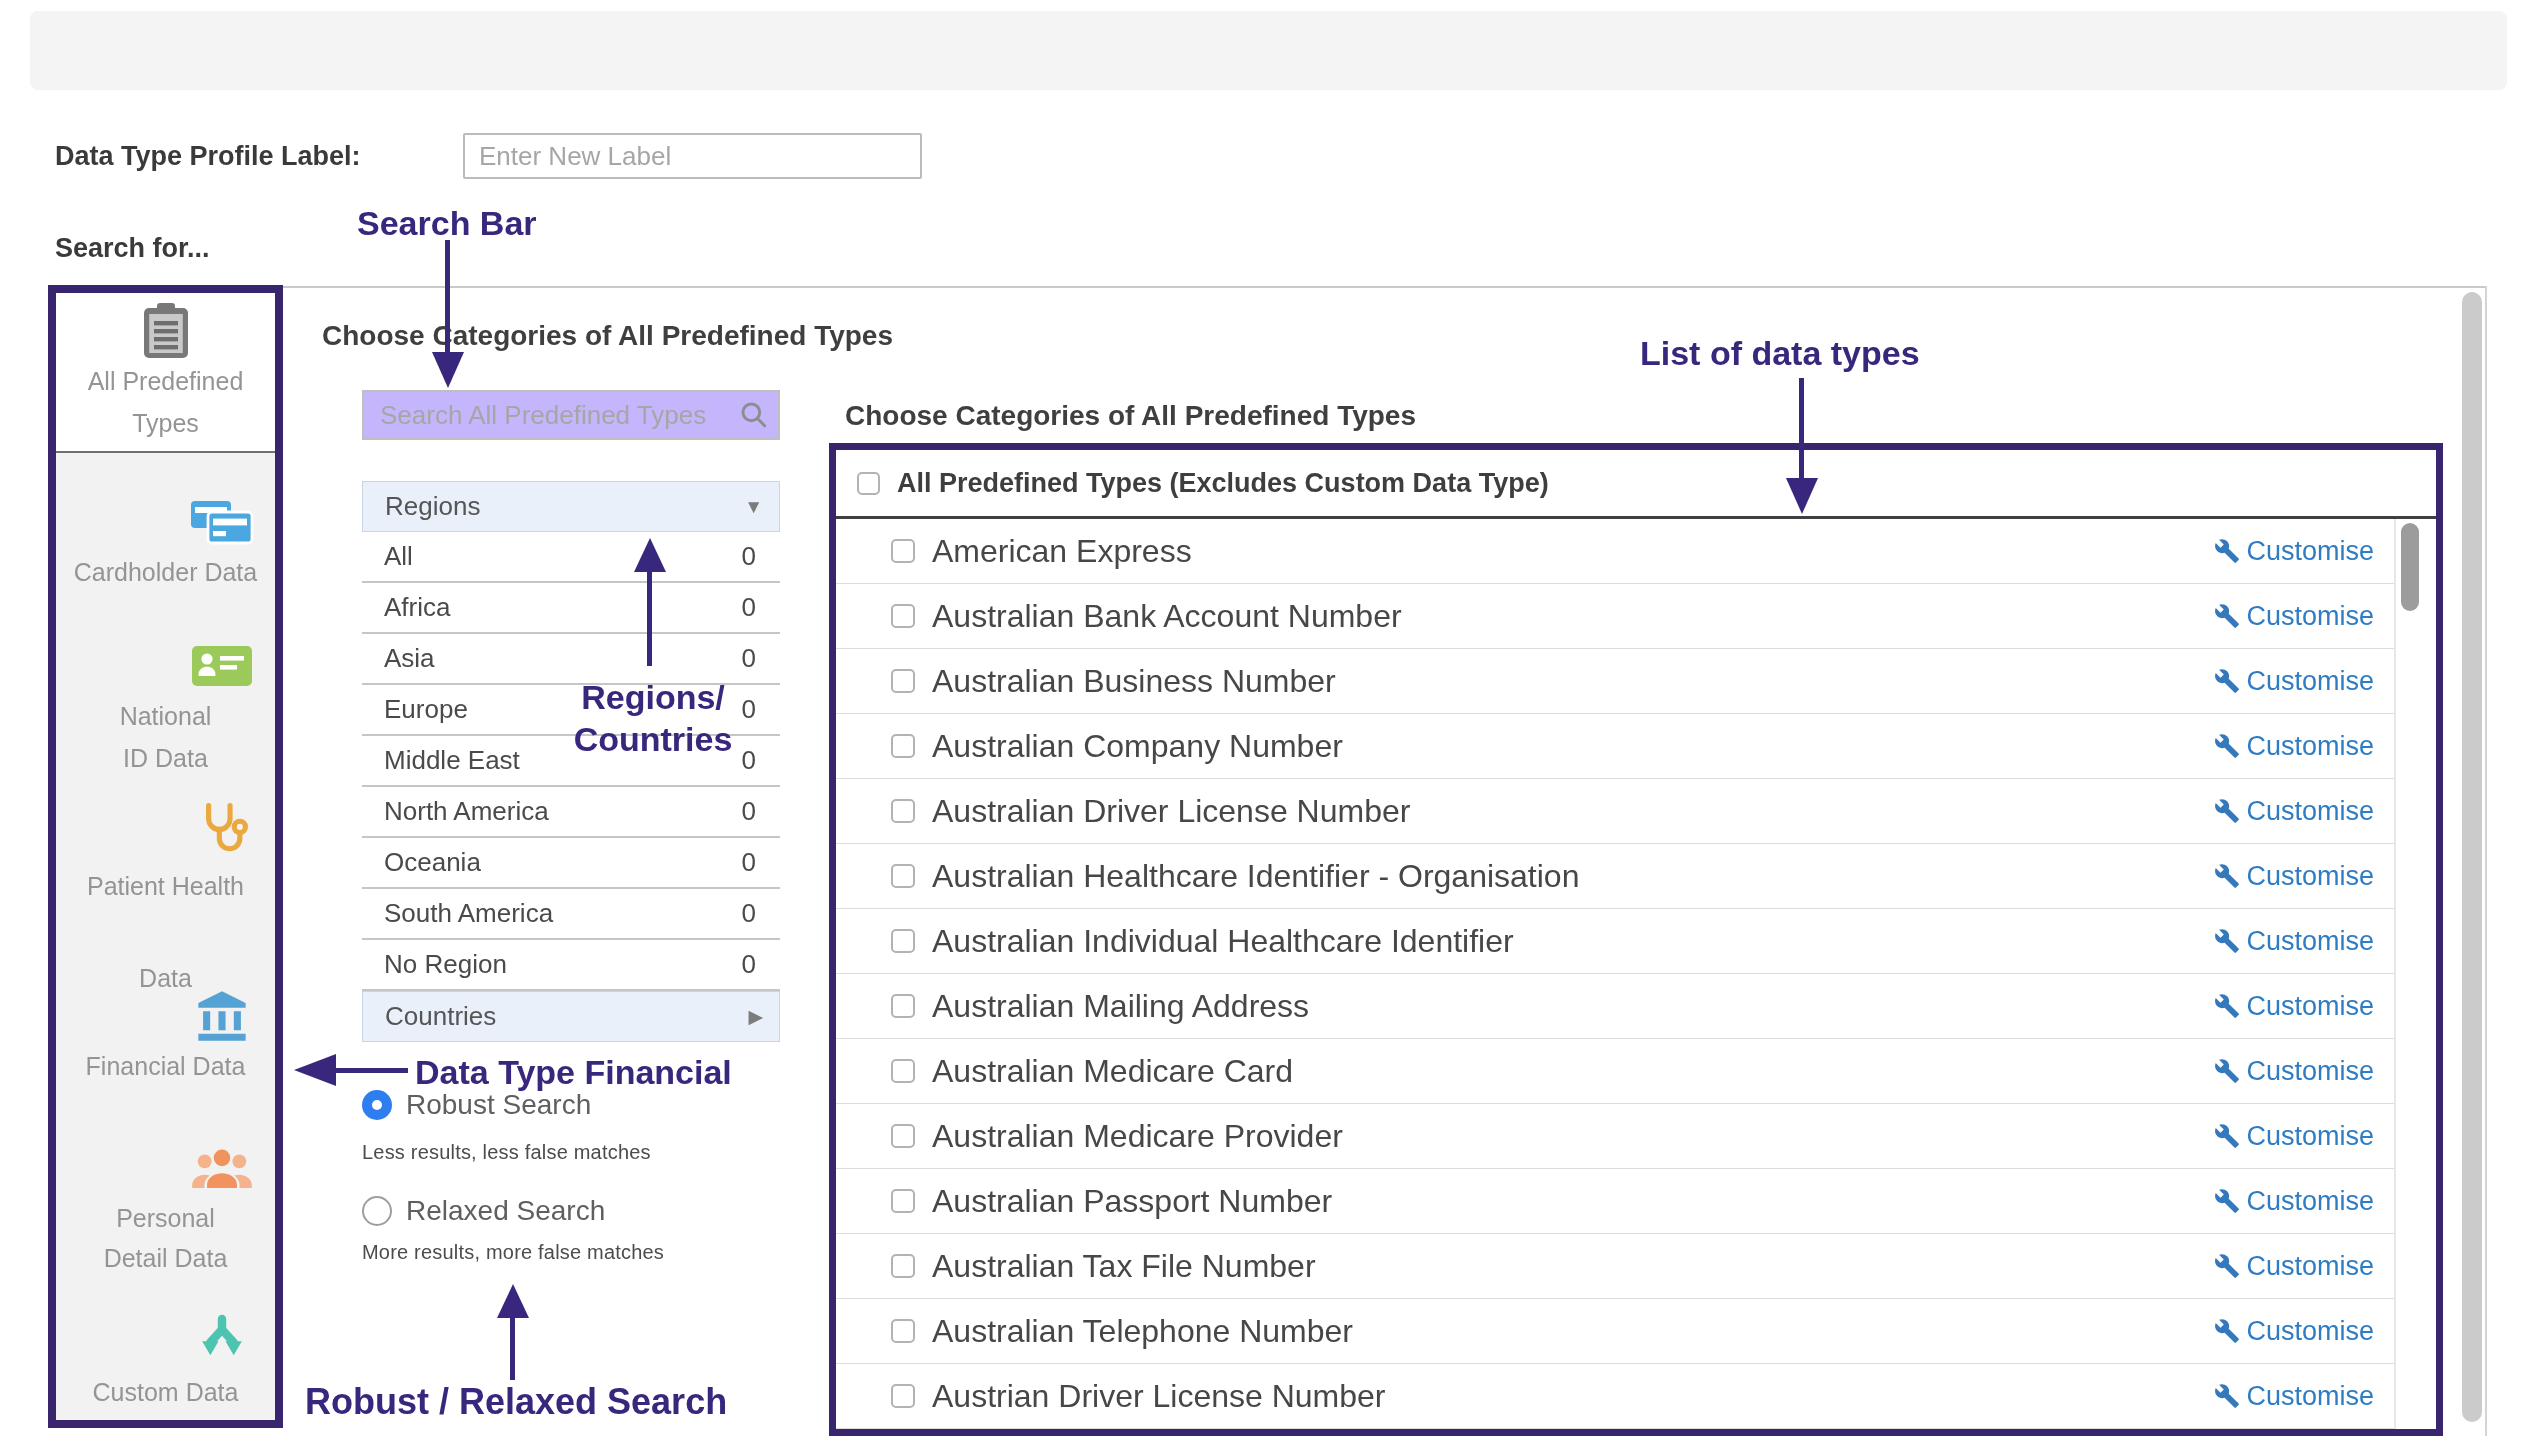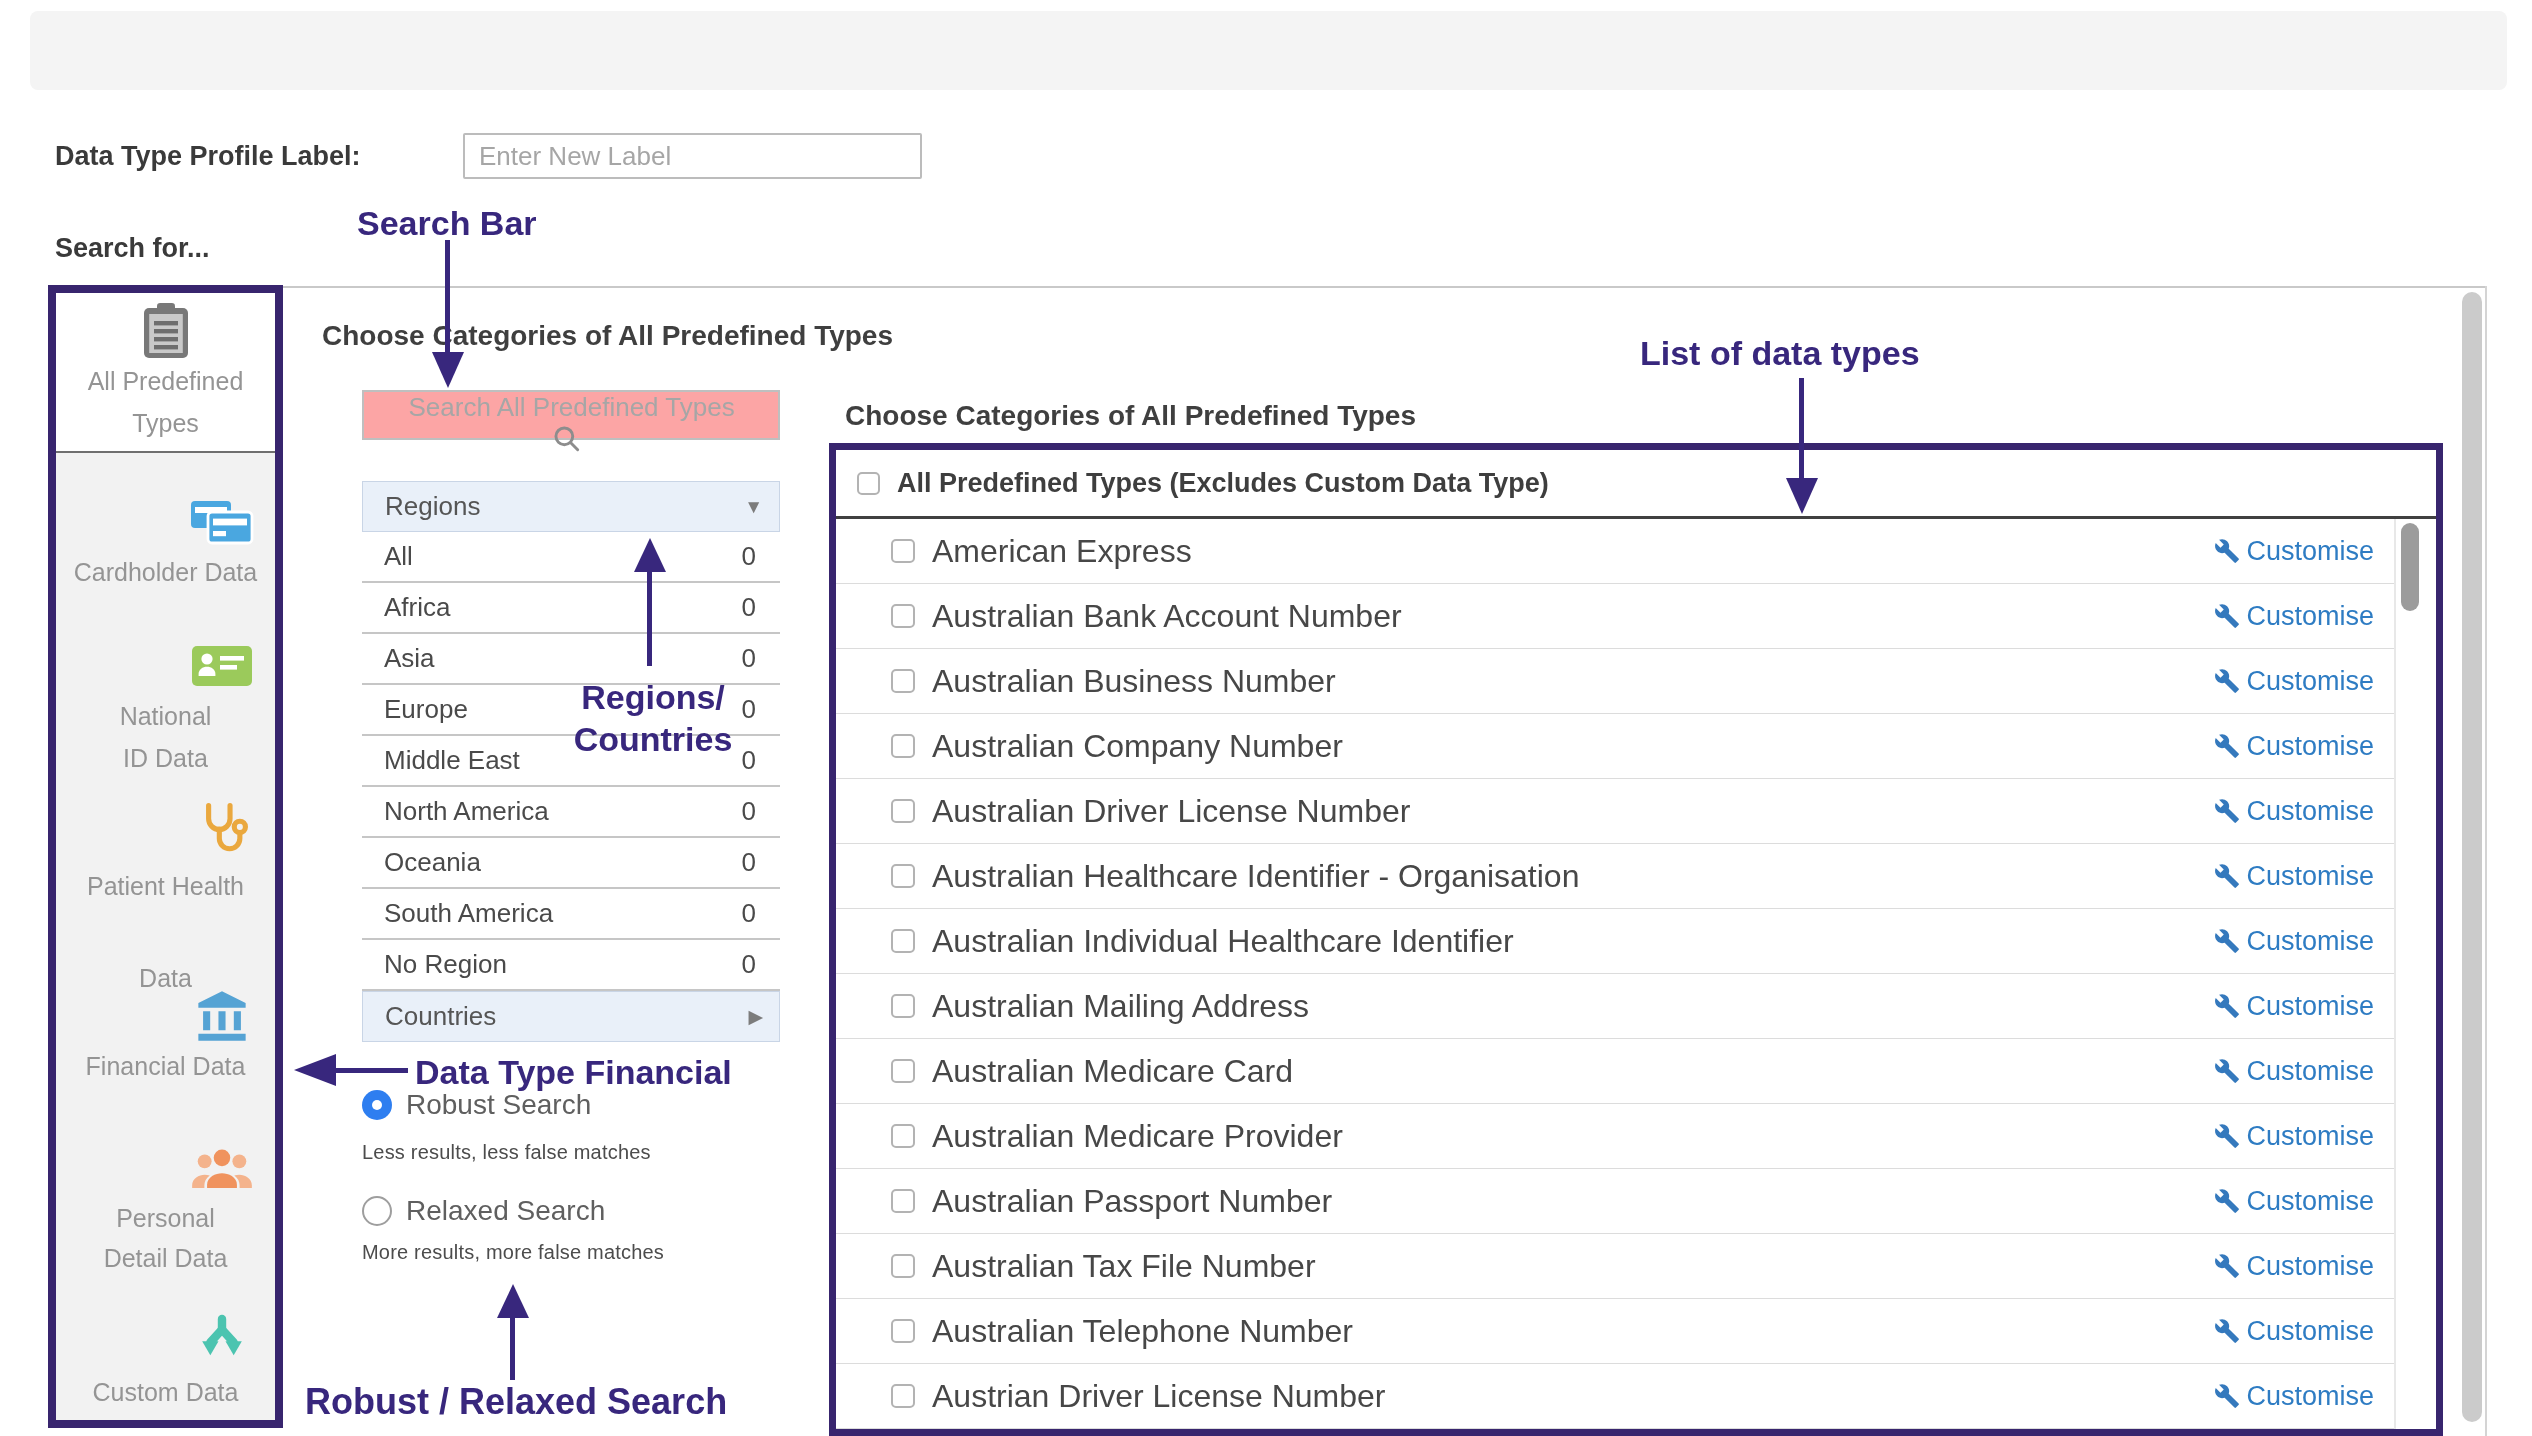--- a/index.html
+++ b/index.html
@@ -23,21 +23,21 @@
   .pagebar{left:2462px;top:292px;width:20px;height:1130px;background:#cbcbcb;border-radius:10px;}
 
   
   .sidebar{left:48px;top:285px;width:235px;height:1143px;border:8px solid #38256e;background:#f2f2f2;box-sizing:border-box;}
   .side-tile{position:absolute;left:0;top:0;width:100%;height:158px;background:#fff;border-bottom:2px solid #6f6f6f;}
   .side-label{position:absolute;left:0;width:100%;text-align:center;font-size:25px;color:#949494;line-height:42px;}
   .side-icon{position:absolute;}
 
   
   .mid-heading{left:322px;top:320px;font-size:28px;font-weight:bold;color:#3f3f3f;}
-  .search-box{left:362px;top:390px;width:418px;height:50px;border:2px solid #bfbfbf;box-sizing:border-box;background:#fca5a5;display:flex;align-items:center;flex-direction:column;}
+  .search-box{left:362px;top:390px;width:418px;height:50px;border:2px solid #bfbfbf;box-sizing:border-box;background:#c4b5fd;display:flex;align-items:center;}
   .search-box input{border:none;outline:none;flex:1;height:100%;font-family:"Liberation Sans",sans-serif;font-size:26px;color:#555;padding:0 6px 0 16px;background:transparent;min-width:0;}
   .select-box{width:418px;height:51px;background:#e9f0f9;border:1px solid #c9d5e6;box-sizing:border-box;display:flex;align-items:center;}
   .select-box .slabel{padding-left:22px;font-size:26px;color:#555;}
   .select-box .caret{margin-left:auto;padding-right:16px;font-size:19px;color:#7c7c7c;}
   .regions-box{left:362px;top:481px;}
   .countries-box{left:362px;top:991px;}
   .region-list{left:362px;top:532px;width:418px;}
   .region-row{height:51px;box-sizing:border-box;border-bottom:2px solid #c6c6c6;display:flex;align-items:center;background:#fff;}
   .rname{padding-left:22px;font-size:26px;color:#4a4a4a;}
   .rcount{margin-left:auto;padding-right:24px;font-size:26px;color:#4a4a4a;}

